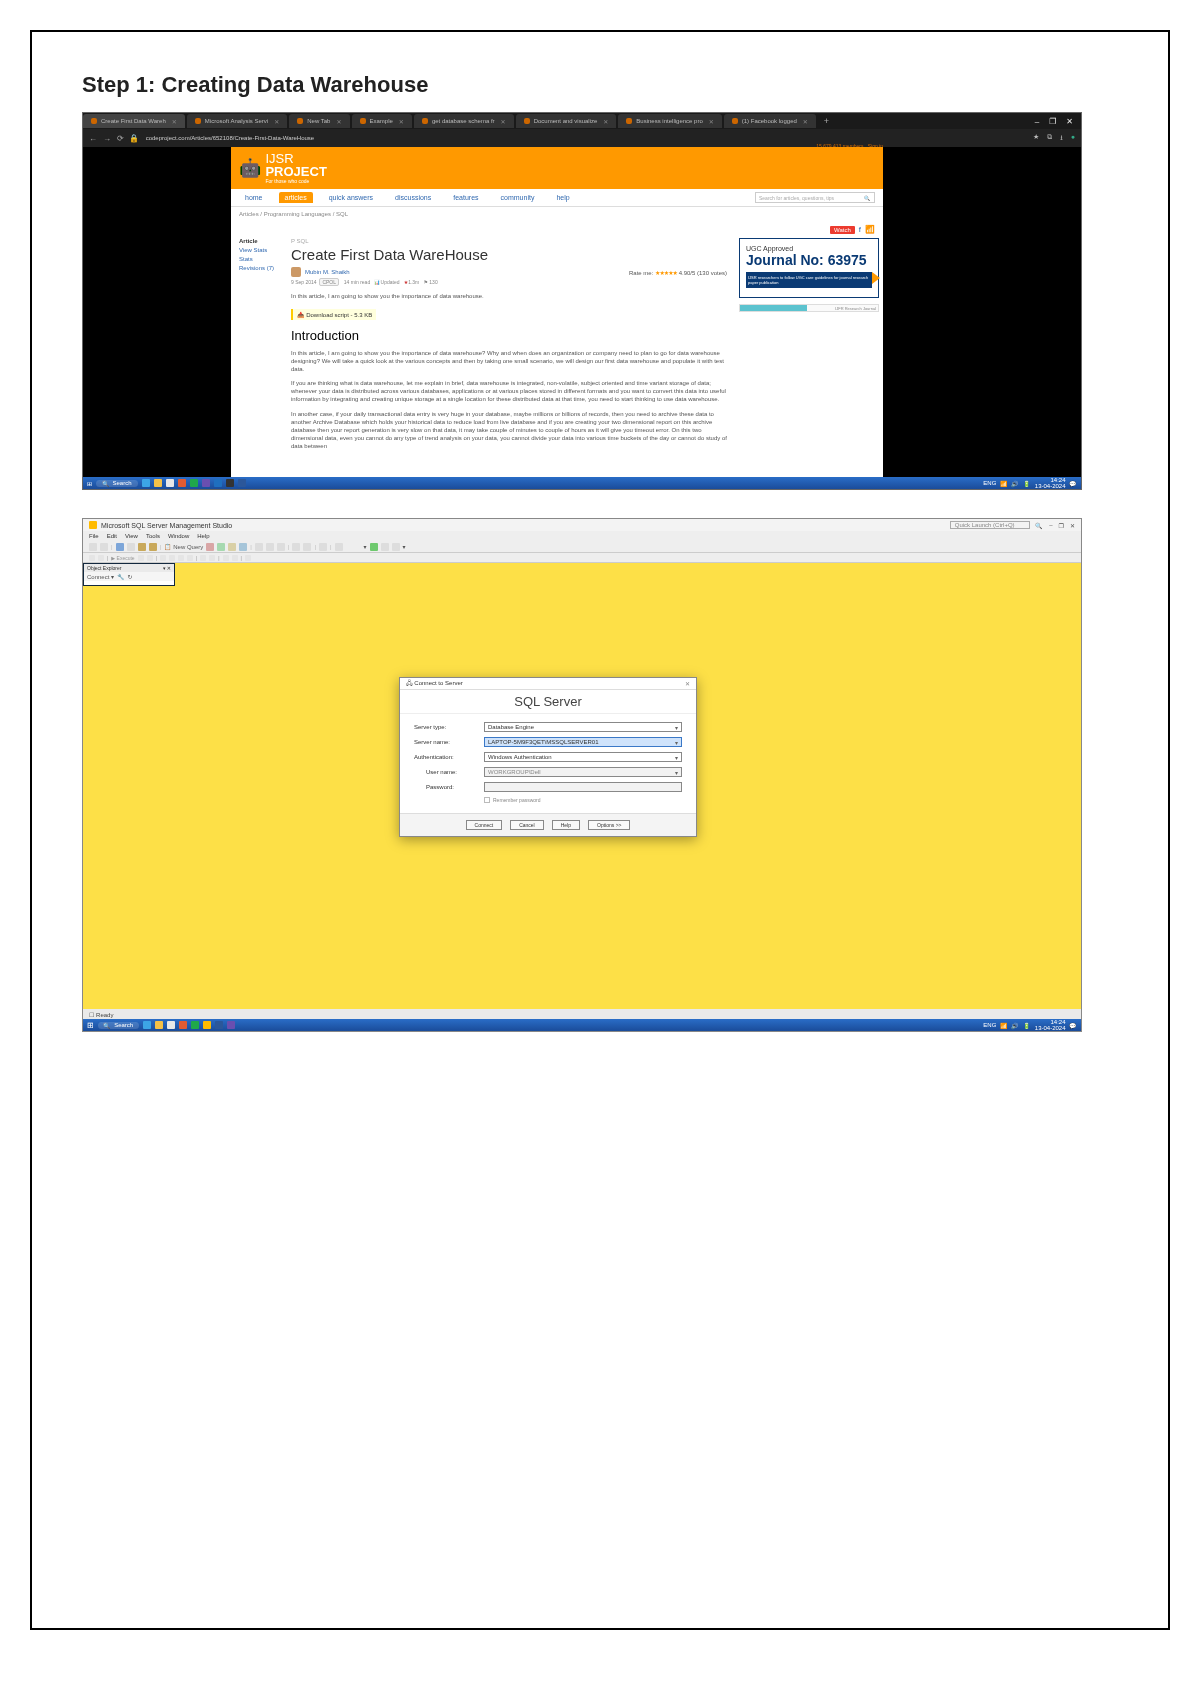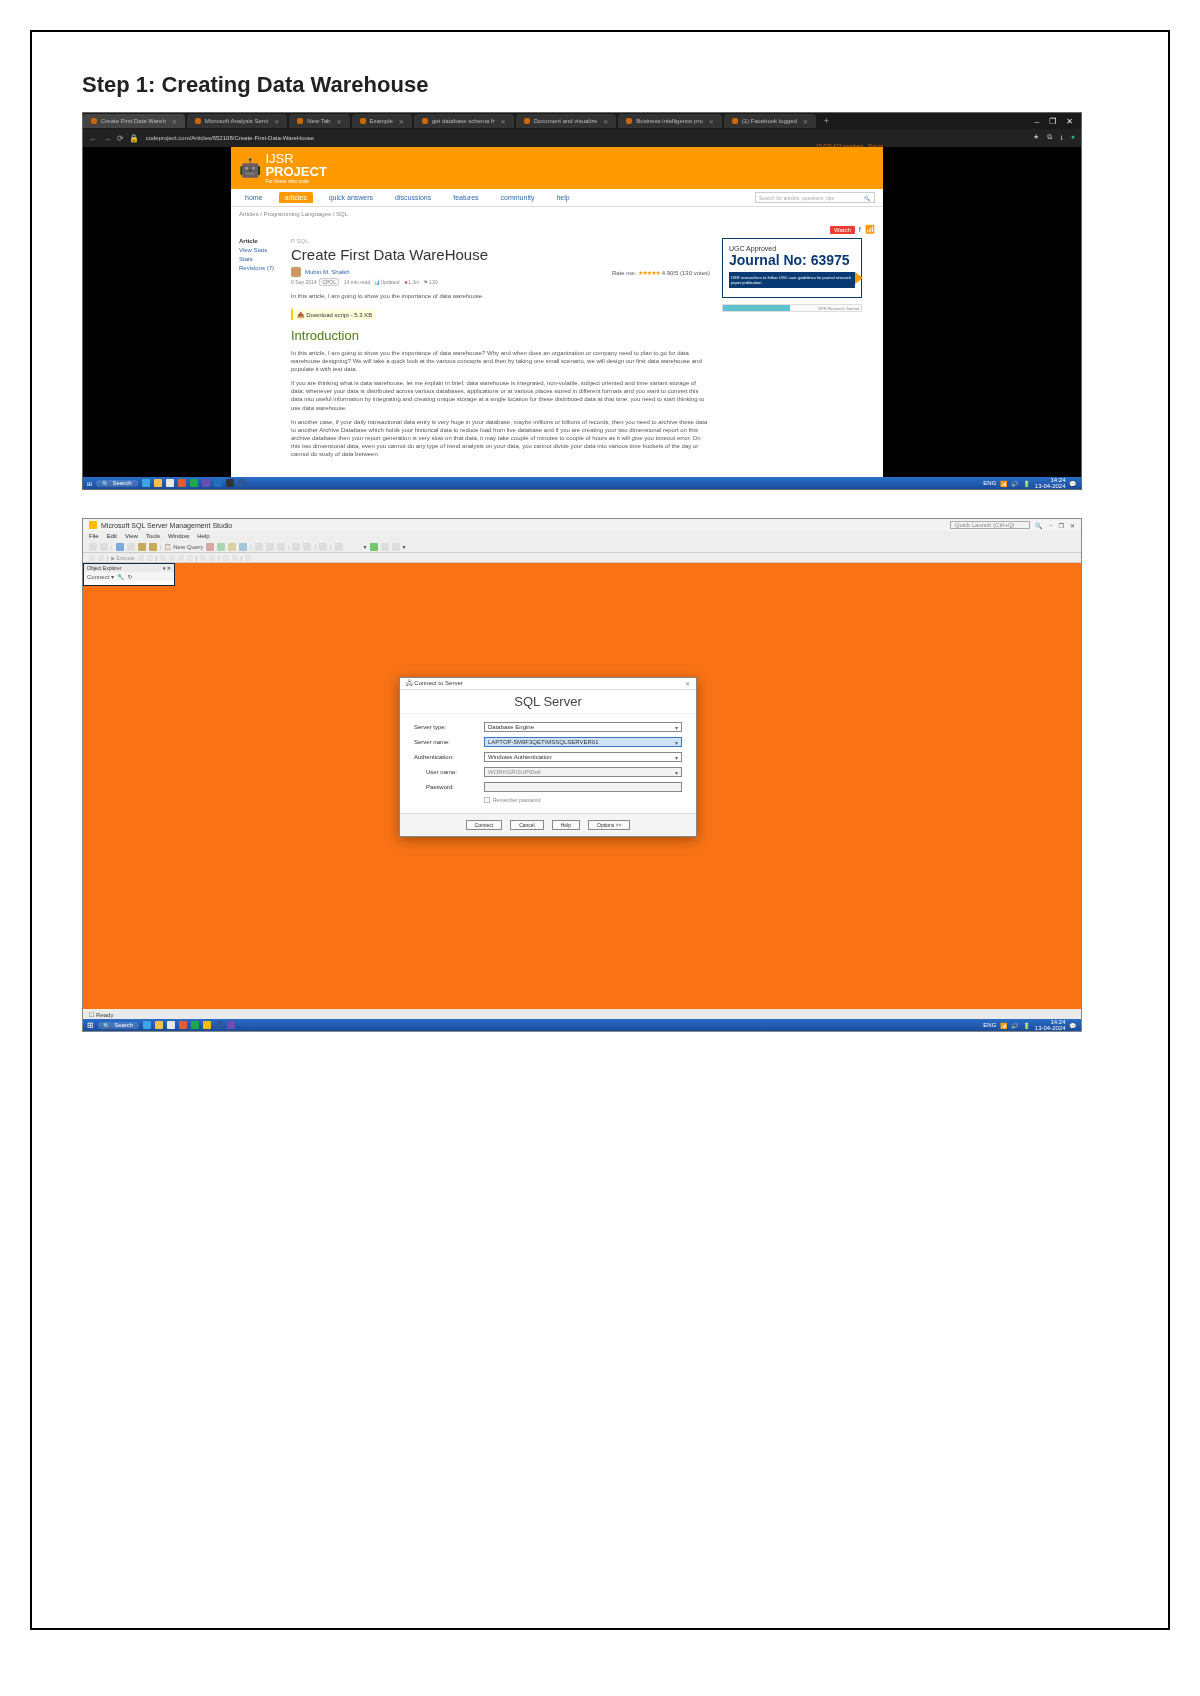--- a/index.html
+++ b/index.html
@@ -30,35 +30,35 @@
   .cp-bob { font-size: 18px; filter: hue-rotate(130deg) brightness(0.6); }
   .cp-logo-text { color: #fff; font-size: 13px; font-weight: bold; line-height: 1; }
   .cp-logo-text .code { font-weight: normal; }
   .cp-tagline { color: #fff; font-size: 5px; }
   .mem-strip { position: absolute; right: 0; top: -4px; color: #c60; font-size: 5px; }
   .cp-nav { height: 18px; background: #fff; display: flex; align-items: center; gap: 10px; padding: 0 8px; border-bottom: 1px solid #ddd; font-size: 7px; color: #3169b0; }
   .cp-nav .nav-tab { padding: 2px 6px; }
   .cp-nav .nav-tab.active { background: #ff9900; color: #fff; border-radius: 2px 2px 0 0; }
   .cp-search { margin-left: auto; width: 120px; height: 11px; border: 1px solid #ccc; color: #aaa; font-size: 5px; padding: 0 3px; display: flex; align-items: center; justify-content: space-between;}
   .cp-crumb { font-size: 6px; color: #888; padding: 4px 8px; }
-  .cp-content { display: flex; flex: 1; padding: 4px 21px 0 8px; gap: 12px; }
+  .cp-content { display: flex; flex: 1; padding: 4px 4px 0 8px; gap: 12px; }
   .cp-left { width: 40px; flex-shrink: 0; font-size: 6px; color: #3169b0; }
   .cp-left div { margin-bottom: 3px; }
   .cp-article { flex: 1; color: #333; }
   .cp-art-tag { color: #aaa; font-size: 6px; margin-bottom: 2px; }
   .cp-art-title { font-size: 15px; font-weight: 300; color: #333; margin-bottom: 4px; }
   .cp-author-row { display: flex; align-items: center; gap: 4px; font-size: 6px; color: #3169b0; margin-bottom: 2px; }
   .cp-author-row .avatar { width: 10px; height: 10px; background: #c96; border-radius: 2px; }
   .cp-rate { margin-left: auto; color: #555; }
   .cp-rate .stars { color: #ff9900; letter-spacing: -1px; }
   .cp-meta { font-size: 5px; color: #888; margin-bottom: 8px; }
   .cp-meta .pill { border: 1px solid #ccc; padding: 0 2px; border-radius: 2px; margin-right: 2px; background: #f5f5f5; }
   .cp-lede { font-size: 6px; color: #555; margin-bottom: 10px; }
   .cp-dl { background: #ffd; border-left: 2px solid #fc0; padding: 2px 4px; font-size: 6px; color: #333; margin-bottom: 8px; display: inline-block;}
-  .cp-h2 { color: #4d7c0f; font-size: 13px; font-weight: 400; margin-bottom: 6px; }
+  .cp-h2 { color: #000000; font-size: 13px; font-weight: 400; margin-bottom: 6px; }
   .cp-p { font-size: 6px; color: #555; line-height: 1.35; margin-bottom: 6px; }
   .cp-side { width: 140px; flex-shrink: 0; }
   .cp-ad1 { height: 60px; background: #fff; border: 1px solid #0a3a74; padding: 6px; margin-bottom: 6px; }
   .cp-ad1 .a1 { color: #333; font-size: 7px; }
   .cp-ad1 .a2 { color: #0a3a74; font-size: 14px; font-weight: bold; }
   .cp-ad1 .a3 { color: #0a6; font-size: 4px; background: #0a3a74; color:#fff; padding:3px 2px; margin-top:4px; display:inline-block; position:relative;}
   .cp-ad1 .a3 .chev { position:absolute; right:-8px; top:0; width:0; height:0; border-top:6px solid transparent; border-bottom:6px solid transparent; border-left:8px solid #f90;}
   .cp-ad2 { height: 8px; background: #fafafa; border: 1px solid #ddd; display:flex; }
   .cp-ad2 .slice { flex:1; font-size:4px; }
   .cp-watch { display: inline-flex; align-items:center; gap:4px; margin-top: 4px; margin-left: 70px;}
@@ -74,21 +74,21 @@
   .ssms-title { height: 12px; background: #f3f3f3; color: #333; display: flex; align-items: center; padding: 0 6px; }
   .ssms-title .ssms-icon { width: 8px; height: 8px; background: #fb0; margin-right: 4px; border-radius: 1px; }
   .ssms-title .right { margin-left: auto; display: flex; align-items: center; gap: 6px; font-size: 6px; color: #555;}
   .ssms-title .qlaunch { border: 1px solid #aaa; color:#888; padding:0 4px; width:80px;}
   .ssms-menu { height: 10px; background: #eee; display: flex; align-items: center; gap: 8px; padding: 0 6px; color: #333; font-size: 6px; }
   .ssms-tool { height: 12px; background: #eee; display: flex; align-items: center; gap: 3px; padding: 0 6px; color: #555; font-size: 6px; border-bottom:1px solid #ccc; }
   .ssms-tool .tico { width:8px; height:8px; background:#ddd; border-radius:1px; }
   .ssms-tool .sep { color:#bbb; }
   .ssms-tool2 { height: 10px; background: #eee; display: flex; align-items: center; gap: 3px; padding: 0 6px; color: #999; font-size: 5px; border-bottom:1px solid #ccc; }
   .ssms-tool2 .tico { width:6px; height:6px; background:#e5e5e5; border-radius:1px; }
-  .ssms-body { position: absolute; top: 44px; left: 0; right: 0; bottom: 22px; background: #f97316; }
+  .ssms-body { position: absolute; top: 44px; left: 0; right: 0; bottom: 22px; background: #fde047; }
   .obj-expl { position: absolute; top: 0; left: 0; width: 92px; background: #23415f; border: 1px solid #12283e; }
   .obj-expl .oe-title { background: #eaeaea; color: #333; font-size: 5px; padding: 1px 3px; display:flex; justify-content:space-between; }
   .obj-expl .oe-tools { background: #f5f5f5; color: #555; font-size: 6px; padding: 1px 3px; display:flex; gap:3px;}
   .obj-expl .oe-body { height: 4px; background: #fff; }
   .connect-dlg { position: absolute; top: 114px; left: 316px; width: 298px; background: #fff; border: 1px solid #888; box-shadow: 0 3px 12px rgba(0,0,0,.35); }
   .connect-dlg .cd-title { height: 12px; background: #fff; border-bottom: 1px solid #ddd; display: flex; align-items: center; padding: 0 6px; font-size: 6px; color: #333; }
   .connect-dlg .cd-close { margin-left: auto; color: #888; }
   .connect-dlg .cd-banner { height: 24px; display: flex; align-items: center; justify-content: center; color: #444; font-size: 13px; font-weight: 400; border-bottom: 1px solid #eee; }
   .cd-form { padding: 8px 14px 4px; }
   .cd-row { display: flex; align-items: center; margin-bottom: 5px; font-size: 6px; }

